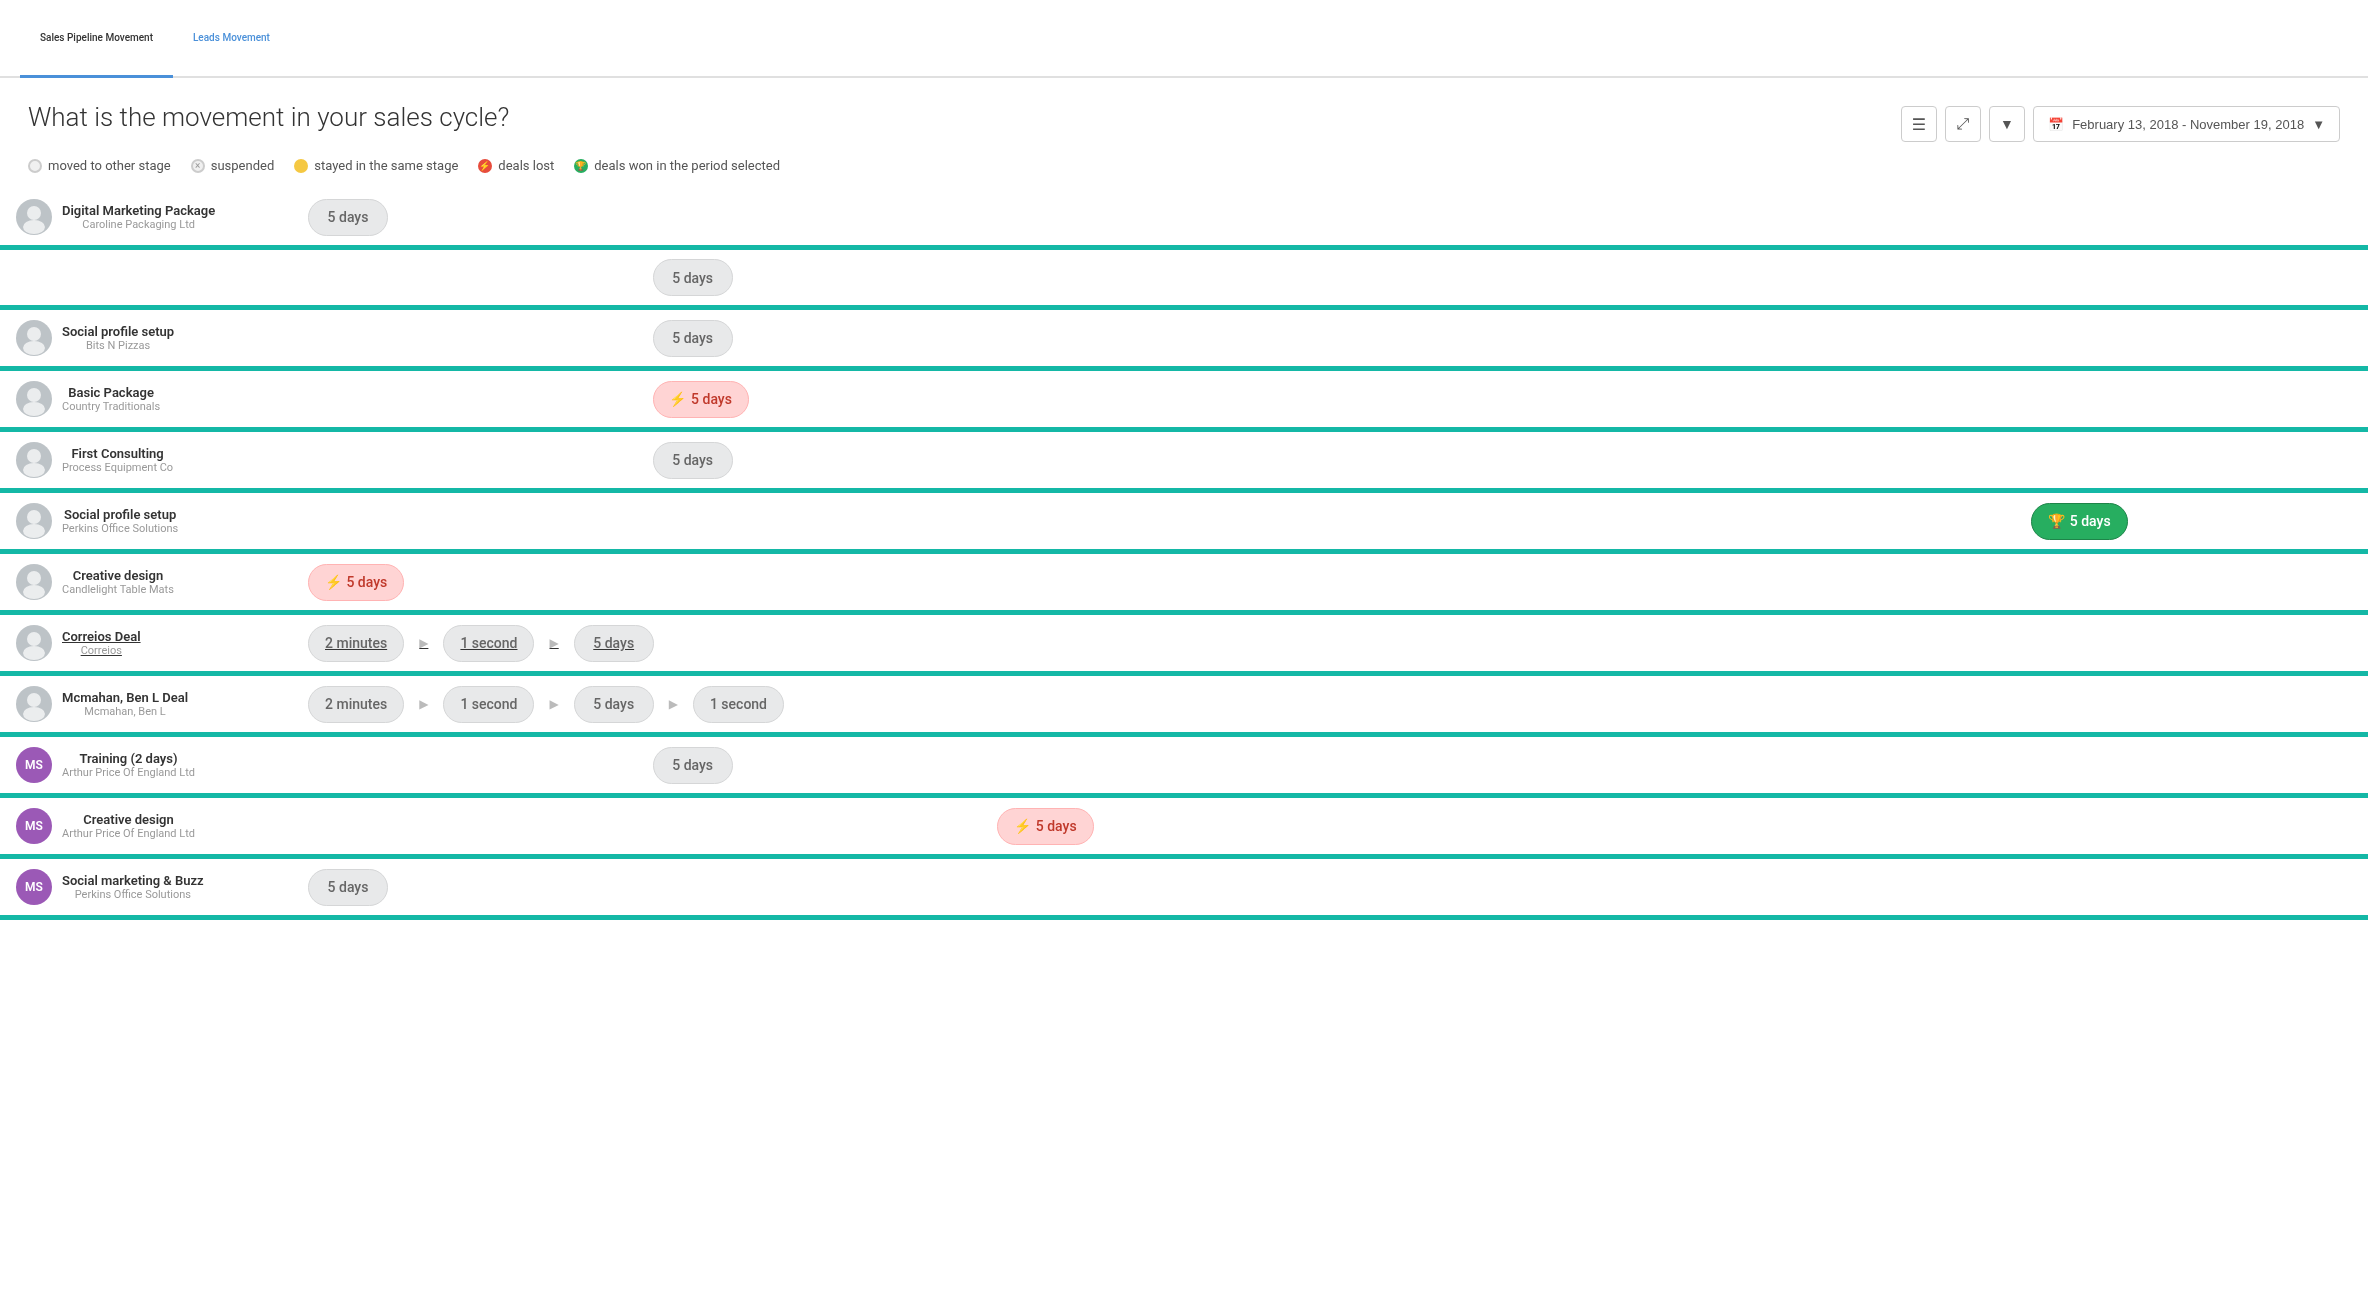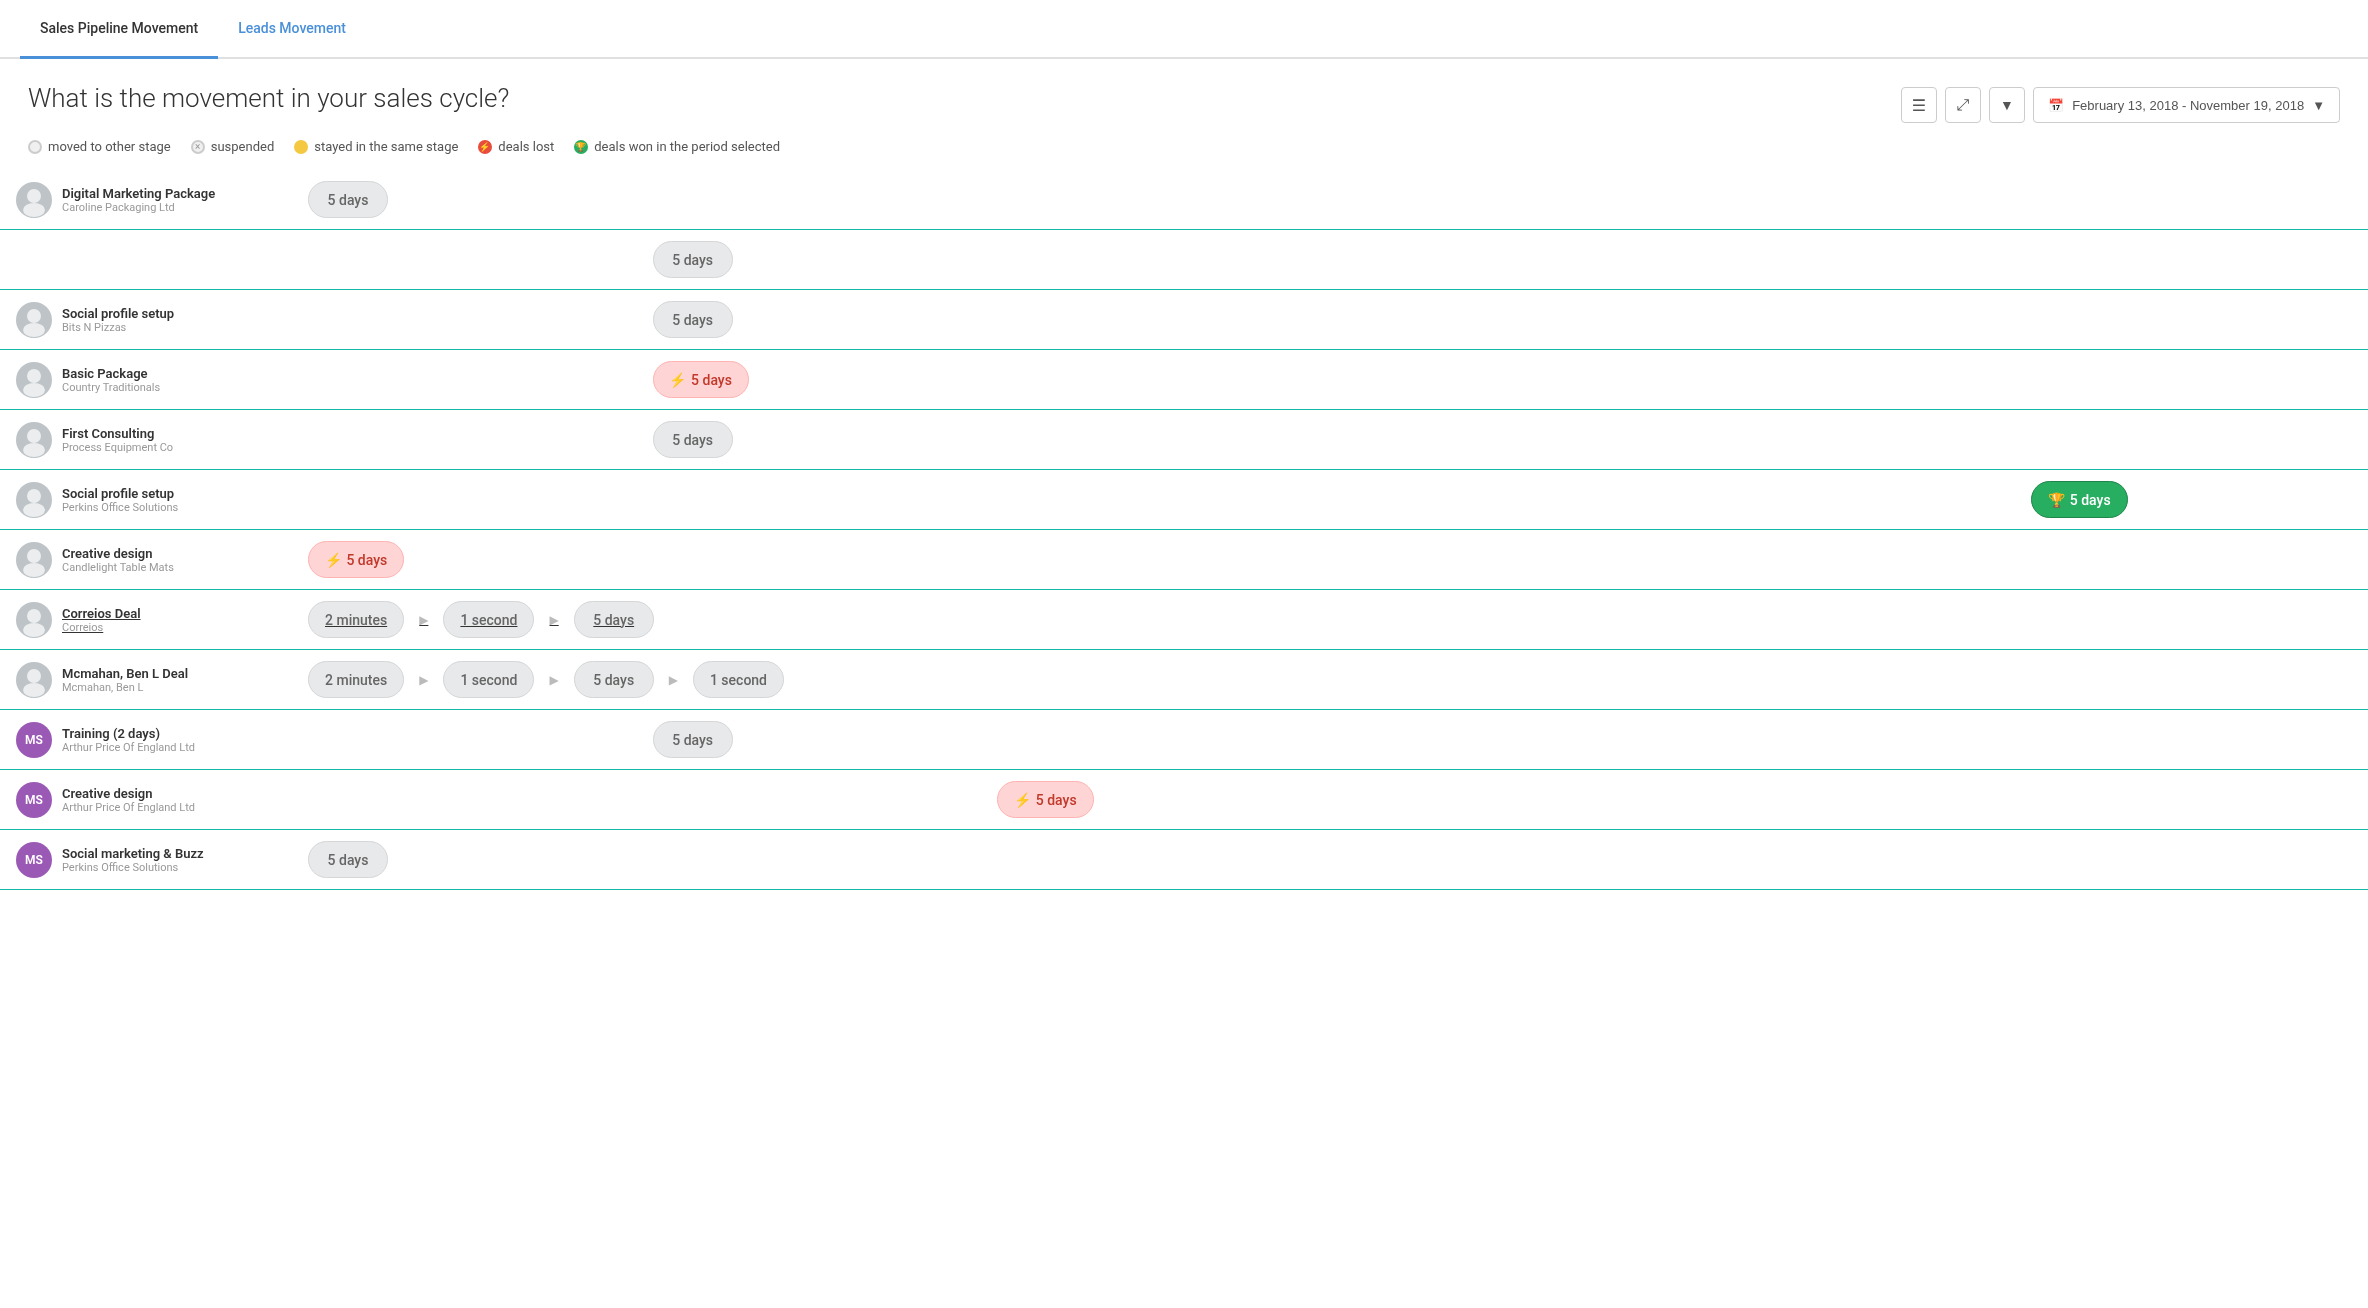--- a/index.html
+++ b/index.html
@@ -2,21 +2,21 @@
 <html><head>
   <meta charset="utf-8">
   <style>
     * { box-sizing: border-box; margin: 0; padding: 0; }
     body { font-family: -apple-system, BlinkMacSystemFont, 'Segoe UI', Roboto, sans-serif; background: #f7f8fa; color: #333; font-size: 14px; }
 
     .app-container { background: #fff; min-height: 100vh; }
 
     
     .tabs { display: flex; border-bottom: 2px solid #e0e0e0; background: #fff; padding: 0 20px; }
-    .tab { padding: 20px 20px; cursor: pointer; font-size: 14px; color: #666; border-bottom: 3px solid transparent; margin-bottom: -2px; }
+    .tab { padding: 32px 20px; cursor: pointer; font-size: 10px; color: #666; border-bottom: 3px solid transparent; margin-bottom: -2px; }
     .tab.active { color: #333; font-weight: 500; border-bottom-color: #4a90d9; }
     .tab.leads { color: #4a90d9; font-weight: 500; }
 
     
     .header-section { padding: 24px 28px 16px; display: flex; align-items: flex-start; justify-content: space-between; gap: 20px; }
     .page-title { font-size: 26px; font-weight: 300; color: #333; }
     .toolbar { display: flex; gap: 8px; align-items: center; margin-top: 4px; }
     .toolbar-btn { border: 1px solid #ccc; background: #fff; border-radius: 4px; width: 36px; height: 36px; display: flex; align-items: center; justify-content: center; cursor: pointer; color: #555; font-size: 16px; }
     .date-btn { border: 1px solid #ccc; background: #fff; border-radius: 4px; height: 36px; padding: 0 14px; display: flex; align-items: center; gap: 8px; cursor: pointer; color: #555; font-size: 13px; }
 
@@ -28,21 +28,21 @@
     .pipeline-area { padding: 0 0 20px; overflow-x: auto; }
 
     
     .stage-header-row { display: grid; grid-template-columns: 300px repeat(6, 1fr); border-bottom: 1px solid #eee; }
     .stage-header-cell { padding: 10px 8px; text-align: center; font-size: 11px; color: #999; font-weight: 500; position: relative; }
     .stage-header-cell::after { content: ''; position: absolute; top: 50%; right: 0; width: 0; height: 0; border-top: 6px solid transparent; border-bottom: 6px solid transparent; border-left: 8px solid #ddd; transform: translateY(-50%); }
     .stage-header-cell:last-child::after { display: none; }
     .stage-label-cell { padding: 10px 8px; }
 
     
-    .deal-row { display: grid; grid-template-columns: 300px repeat(6, 1fr); border-bottom: 1px solid #14b8a6; min-height: 60px; align-items: center; }
+    .deal-row { display: grid; grid-template-columns: 300px repeat(6, 1fr); border-bottom: 5px solid #14b8a6; min-height: 60px; align-items: center; text-align: center; }
 
     .deal-info { display: flex; align-items: center; gap: 10px; padding: 10px 16px; }
     .avatar { width: 36px; height: 36px; border-radius: 50%; background: #ddd; display: flex; align-items: center; justify-content: center; font-size: 12px; font-weight: 600; color: #fff; flex-shrink: 0; overflow: hidden; }
     .avatar.ms { background: #9b59b6; }
     .deal-name { font-weight: 600; font-size: 13px; color: #333; }
     .deal-company { font-size: 11px; color: #999; }
 
     
     .timeline-cell { padding: 4px 8px; display: flex; align-items: center; }
     .bar { border-radius: 20px; height: 37px; display: flex; align-items: center; justify-content: center; font-size: 14px; color: #666; font-weight: 500; white-space: nowrap; padding: 0 16px; min-width: 80px; }

